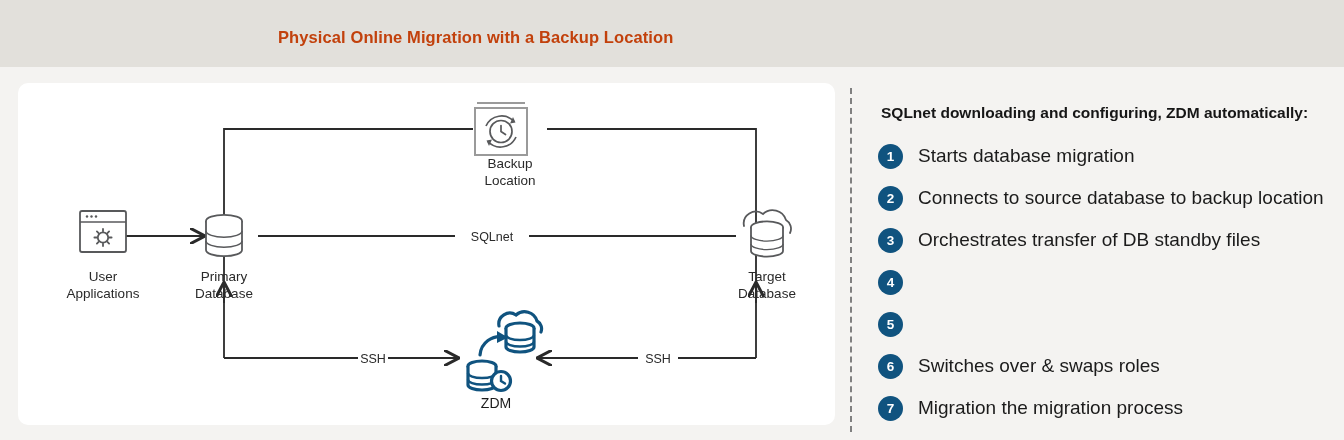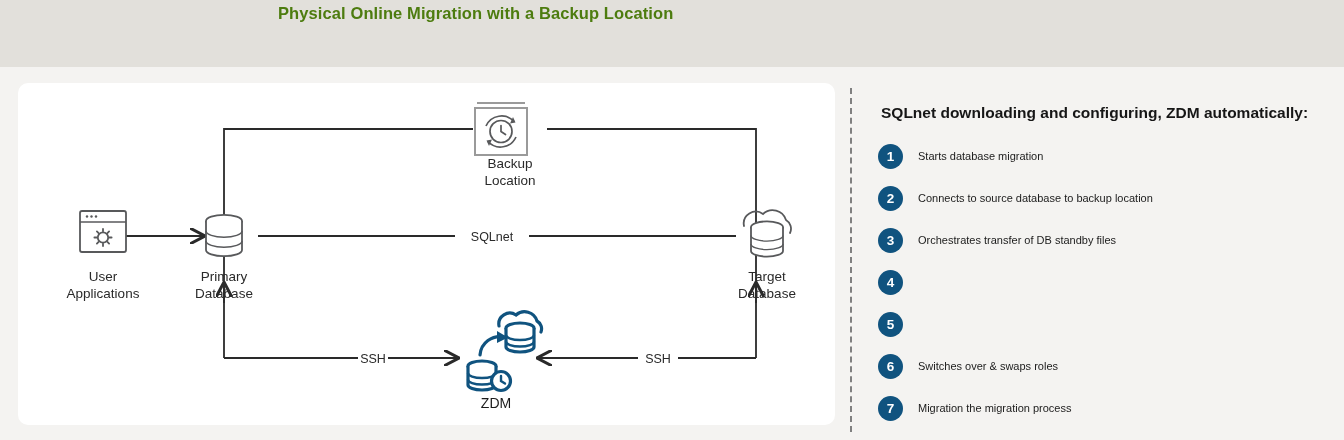--- a/index.html
+++ b/index.html
@@ -10,22 +10,22 @@
     color:#1b1b1b;
   }
   .page{position:relative;width:1344px;height:440px;}
 
   
   .header-band{
     position:absolute;left:0;top:0;width:1344px;height:67px;
     background:#e2e0db;
   }
   .header-title{
-    position:absolute;left:278px;top:4px;
-    font-size:16.5px;font-weight:bold;color:#4d7c0f;
+    position:absolute;left:278px;top:28px;
+    font-size:16.5px;font-weight:bold;color:#c2410c;
     letter-spacing:0.1px;white-space:nowrap;
   }
 
   
   .diagram-card{
     position:absolute;left:18px;top:83px;width:817px;height:342px;
     background:#ffffff;border-radius:10px;
   }
   .diagram-svg{position:absolute;left:0;top:0;}
 
@@ -48,21 +48,21 @@
     position:relative;height:42px;display:flex;align-items:center;
   }
   .step-badge{
     position:relative;width:25px;height:25px;border-radius:50%;
     background:#10537f;color:#ffffff;
     font-size:13.5px;font-weight:bold;
     display:flex;align-items:center;justify-content:center;
     flex:0 0 auto;
   }
   .step-label{
-    margin-left:15px;font-size:11px;color:#1b1b1b;white-space:nowrap;
+    margin-left:15px;font-size:19px;color:#1b1b1b;white-space:nowrap;
   }
 
   
   .node-label{font-family:"Liberation Sans", sans-serif;font-size:13.5px;fill:#2a2a2a;}
   .edge-label{font-family:"Liberation Sans", sans-serif;font-size:12.5px;fill:#2a2a2a;}
   .zdm-label{font-family:"Liberation Sans", sans-serif;font-size:14px;fill:#1b1b1b;}
 </style>
 </head>
 <body>
 

